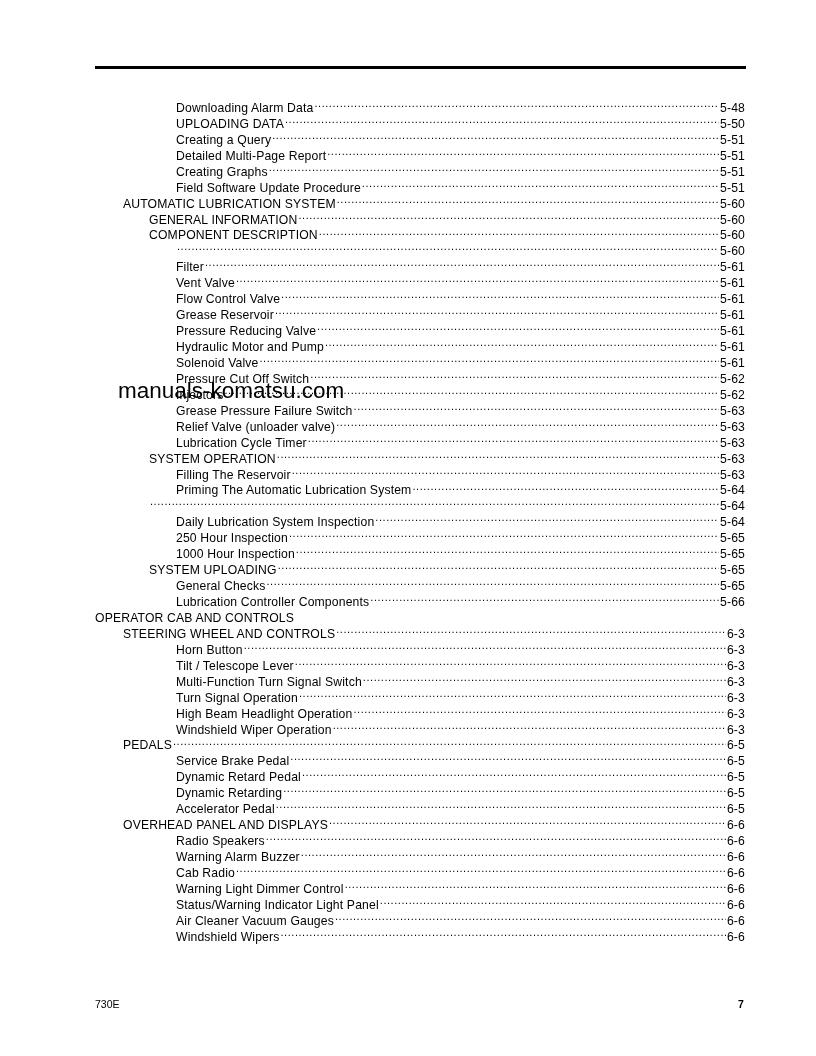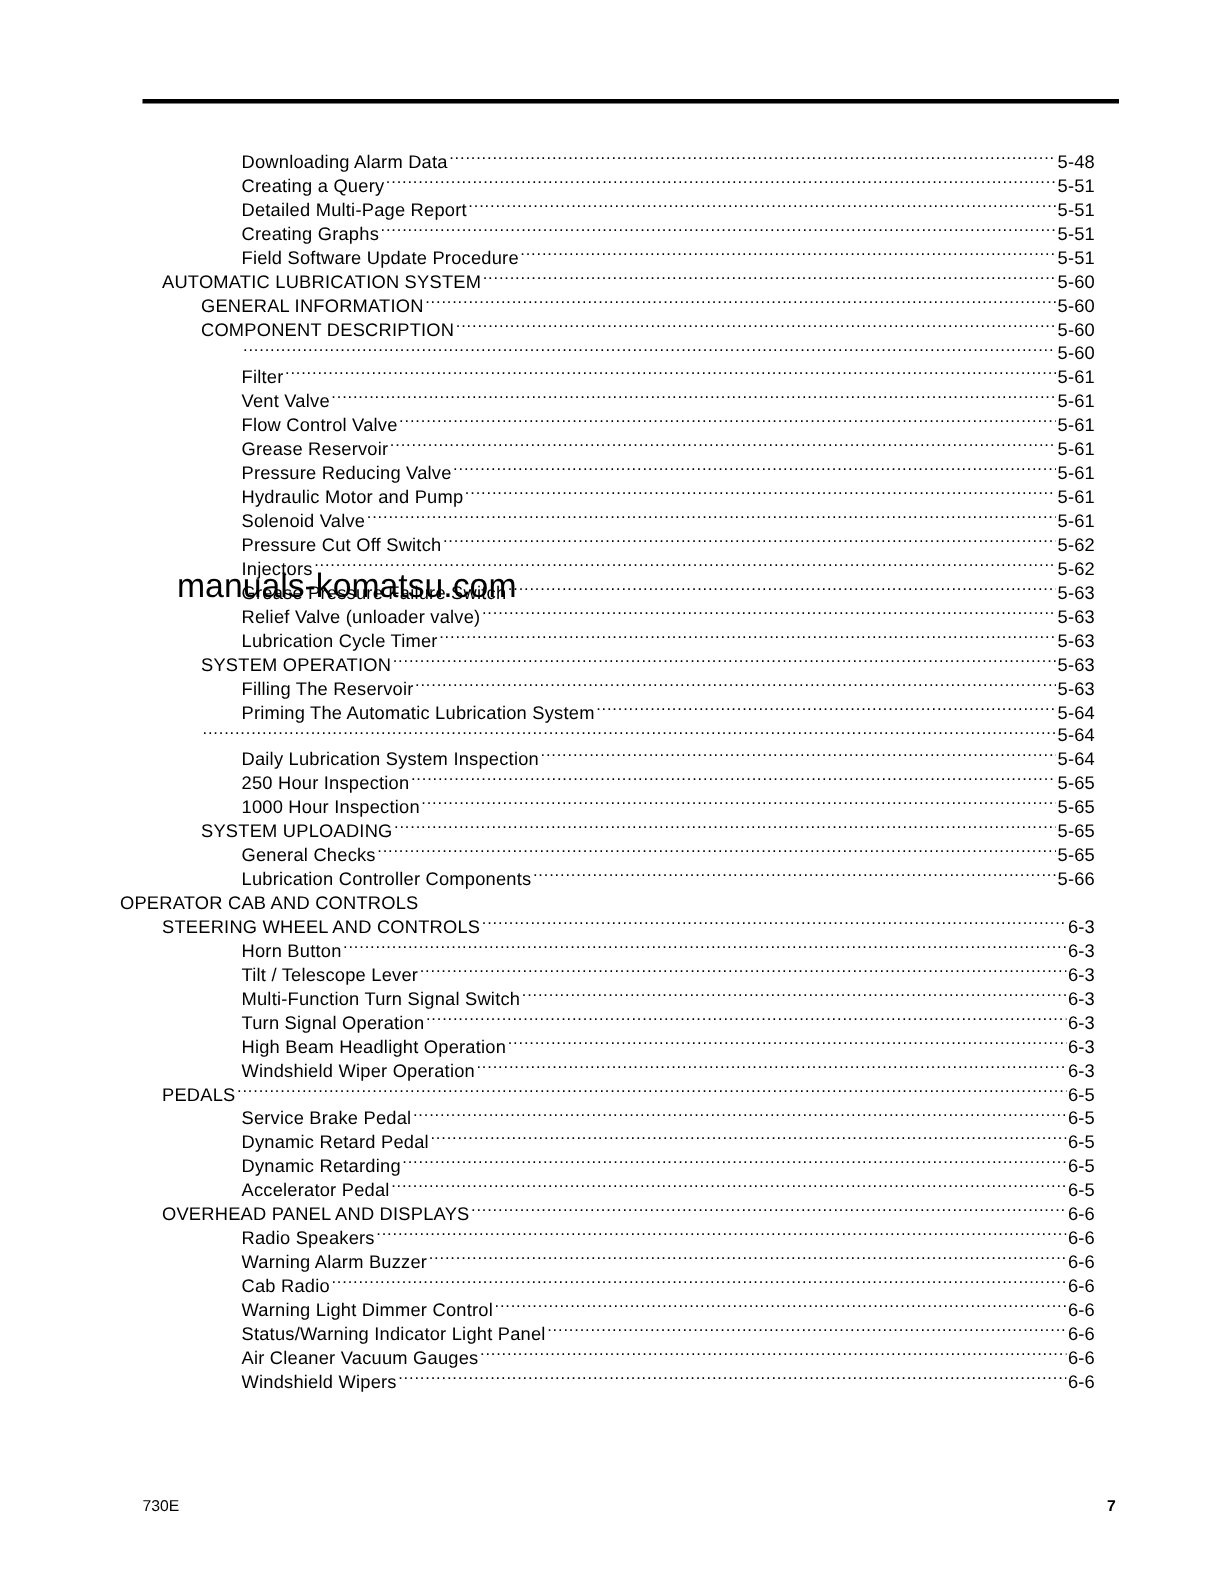--- a/index.html
+++ b/index.html
@@ -1,19 +1,19 @@
 <!DOCTYPE html>
 <html><head>
 <meta charset="utf-8">
 <style>
   html, body { margin: 0; padding: 0; background: #ffffff; }
   body { width: 816px; height: 1056px; position: relative; overflow: hidden;
          font-family: "Liberation Sans", sans-serif; color: #000; }
   .top-rule { position: absolute; left: 95px; top: 66px; width: 651px; height: 3px; background: #000; }
-  .toc { position: absolute; left: 80px; top: 96px; width: 650px; }
+  .toc { position: absolute; left: 95px; top: 96px; width: 650px; }
   .row { position: relative; height: 15.95px; line-height: 15.95px; font-size: 12.2px;
          display: flex; align-items: baseline; white-space: nowrap; letter-spacing: 0.15px; }
   .row.l0 { padding-left: 0; gap: 24px; }
   .row.l1 { padding-left: 28px; justify-content: center; }
   .row.l2 { padding-left: 54px; }
   .row.l3 { padding-left: 81px; }
   .row .label { flex: 0 0 auto; }
   .row .leader { flex: 1 1 auto; overflow: hidden; margin: 0 1px; position: relative; height: 15.95px; }
   .row .leader::after { content: "........................................................................................................................................................................................................................................................................"; position: absolute; left: 0; top: 0; letter-spacing: 0.55px; font-size: 11px; }
   .row .page { flex: 0 0 auto; text-align: right; }
@@ -28,20 +28,25 @@
 
 <div class="top-rule"></div>
 
 <div class="toc" id="toc">
     <div class="row l3">
       <span class="label">Downloading Alarm Data</span>
       <span class="leader"></span>
       <span class="page">5-48</span>
     </div>
     <div class="row l3">
+      <span class="label">UPLOADING DATA</span>
+      <span class="leader"></span>
+      <span class="page">5-50</span>
+    </div>
+    <div class="row l3">
       <span class="label">Creating a Query</span>
       <span class="leader"></span>
       <span class="page">5-51</span>
     </div>
     <div class="row l3">
       <span class="label">Detailed Multi-Page Report</span>
       <span class="leader"></span>
       <span class="page">5-51</span>
     </div>
     <div class="row l3">

